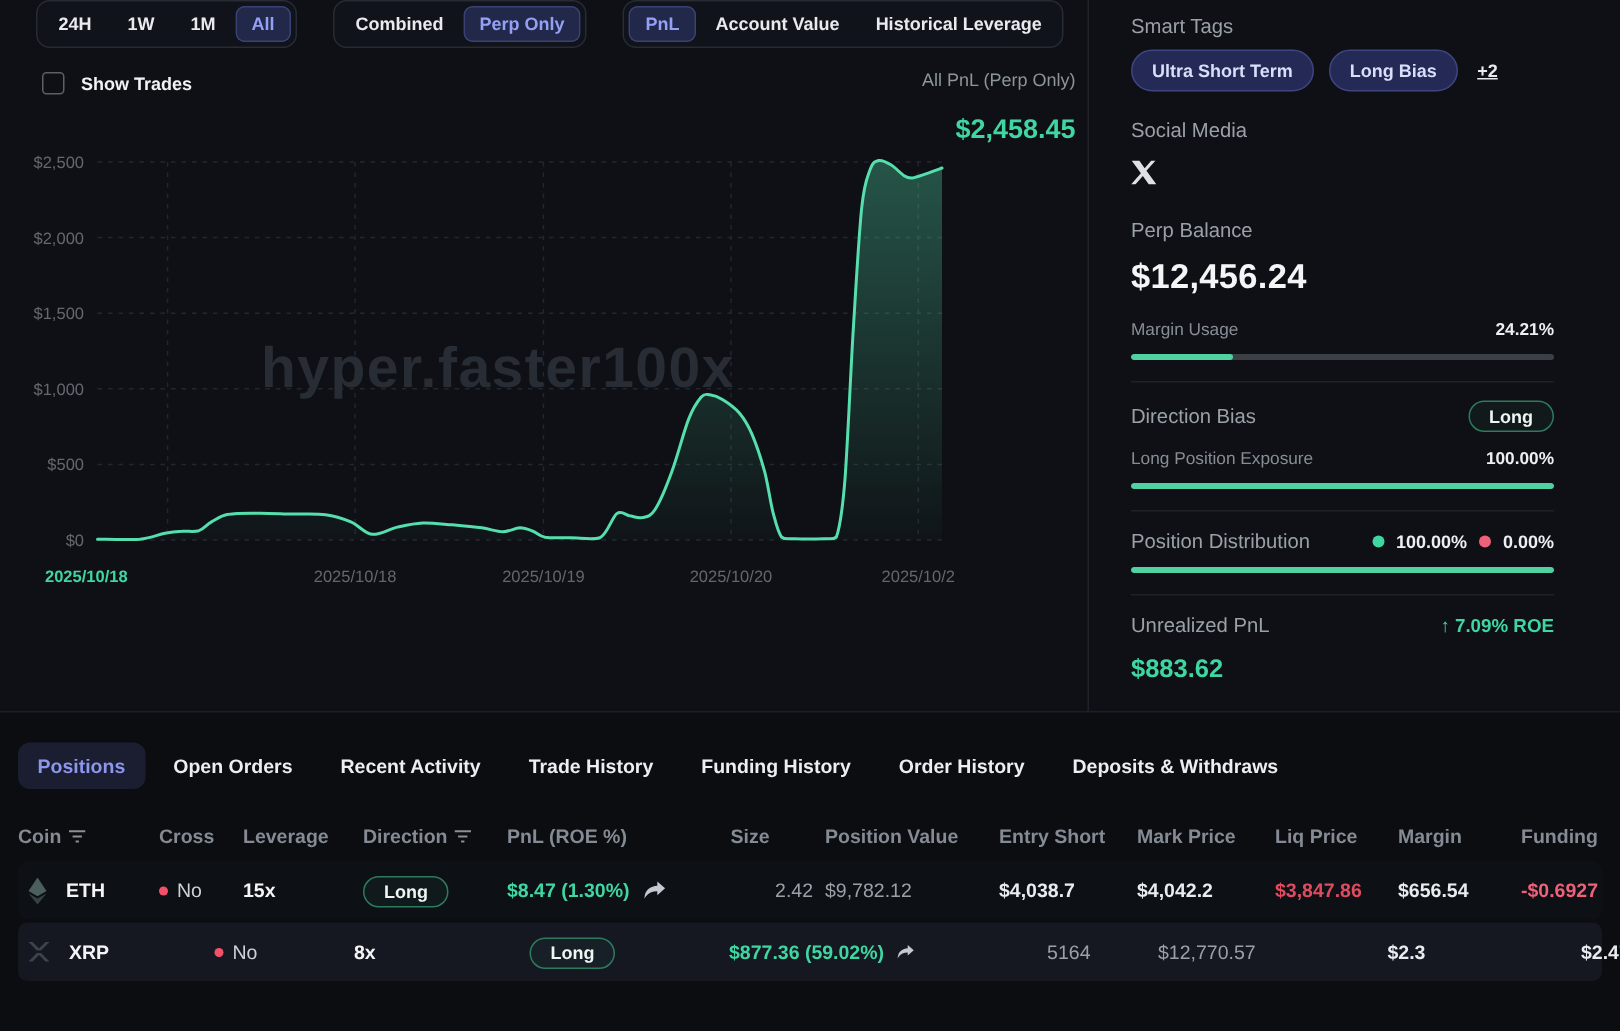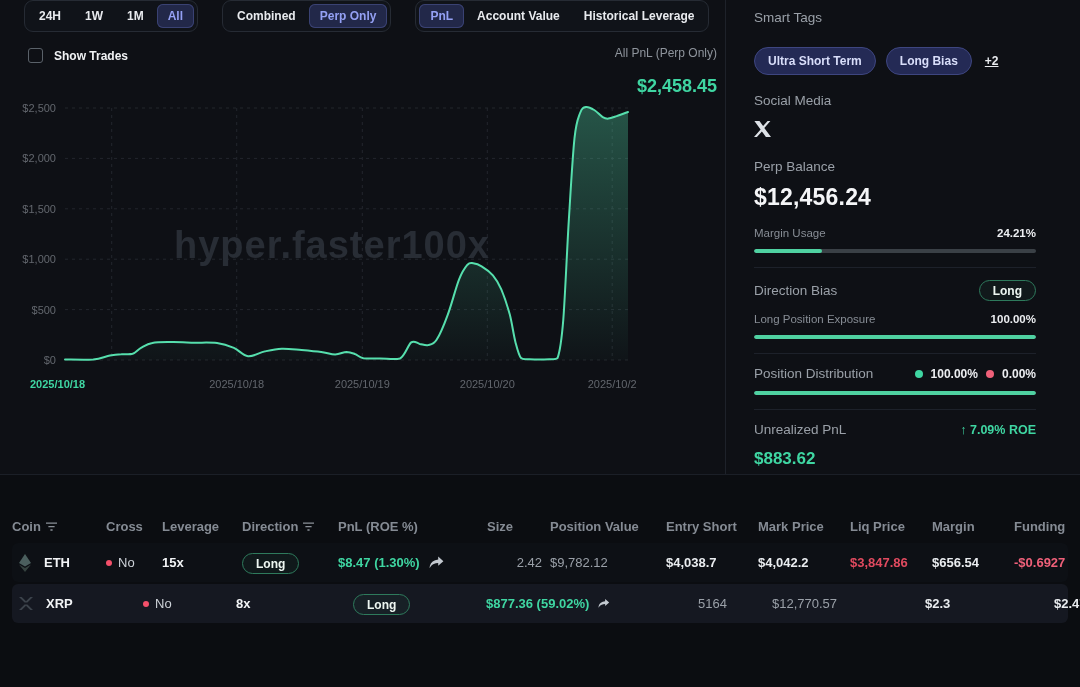--- a/index.html
+++ b/index.html
@@ -17,21 +17,21 @@
   .show-trades { display:flex; gap:11px; align-items:center; font-size:12px; font-weight:600; color:#f0f2f4; margin-top:2px; cursor:pointer; }
   .checkbox { width:15px; height:15px; border:1.5px solid #5a6169; border-radius:3px; display:inline-block; }
   .pnl-head { text-align:right; }
   .pnl-label { color:#8e949c; font-size:12px; }
   .pnl-value { color:#3fd6a2; font-size:18px; font-weight:700; margin-top:16px; }
   #chart-svg { display:block; margin-top:2px; }
 
   .sidebar { flex:1; padding:10px 44px 0 28px; }
   .sec-title { color:#9aa0a8; font-size:13.5px; }
   .mt18 { margin-top:18px; } .mt16 { margin-top:16px; } .mt12 { margin-top:12px; }
-  .pills { display:flex; gap:10px; align-items:center; margin-top:22px; }
+  .pills { display:flex; gap:10px; align-items:center; margin-top:8px; }
   .pill { background:#242a55; border:1px solid #3e4680; color:#d9defa; font-size:12px; font-weight:600; padding:6px 13px; border-radius:15px; white-space:nowrap; cursor:pointer; }
   .plus-more { color:#e8eaee; font-size:12px; font-weight:700; text-decoration:underline; margin-left:3px; cursor:pointer; }
   .social { margin-top:13px; }
   .x-link { display:inline-block; cursor:pointer; }
   .row-between { display:flex; justify-content:space-between; align-items:center; }
   .balance-value { font-size:23px; font-weight:800; color:#f4f5f7; margin-top:10px; letter-spacing:.2px; }
   .small-label { color:#878d95; font-size:11.5px; }
   .small-value { color:#eceef1; font-size:11.5px; font-weight:600; }
   .bar { height:4px; border-radius:2px; background:#3a4046; margin-top:10px; position:relative; overflow:hidden; }
   .bar-fill { position:absolute; left:0; top:0; bottom:0; background:#4fd1a1; border-radius:2px; }
@@ -196,20 +196,29 @@
       <div class="divider"></div>
       <div class="row-between mt12">
         <span class="sec-title">Unrealized PnL</span>
         <span class="green-text roe"><span>↑</span> <span>7.09% ROE</span></span>
       </div>
       <div class="green-text upnl-value">$883.62</div>
     </aside>
   </div>
 
   <div class="bottom">
+    <div class="tabs" id="tabs">
+        <button class="tab active">Positions</button>
+        <button class="tab">Open Orders</button>
+        <button class="tab">Recent Activity</button>
+        <button class="tab">Trade History</button>
+        <button class="tab">Funding History</button>
+        <button class="tab">Order History</button>
+        <button class="tab">Deposits &amp; Withdraws</button>
+      </div>
     <div class="table">
       <div class="thead" id="thead">
           <div class="th">
             <span>Coin</span>
             <svg width="11" height="9" viewBox="0 0 11 9">
               <path d="M0 1.2h11M2.4 4.6h6.2M4.4 8h2.2" stroke="#8a9098" stroke-width="1.3" fill="none"></path>
             </svg>
           </div>
           <div class="th">
             <span>Cross</span>

